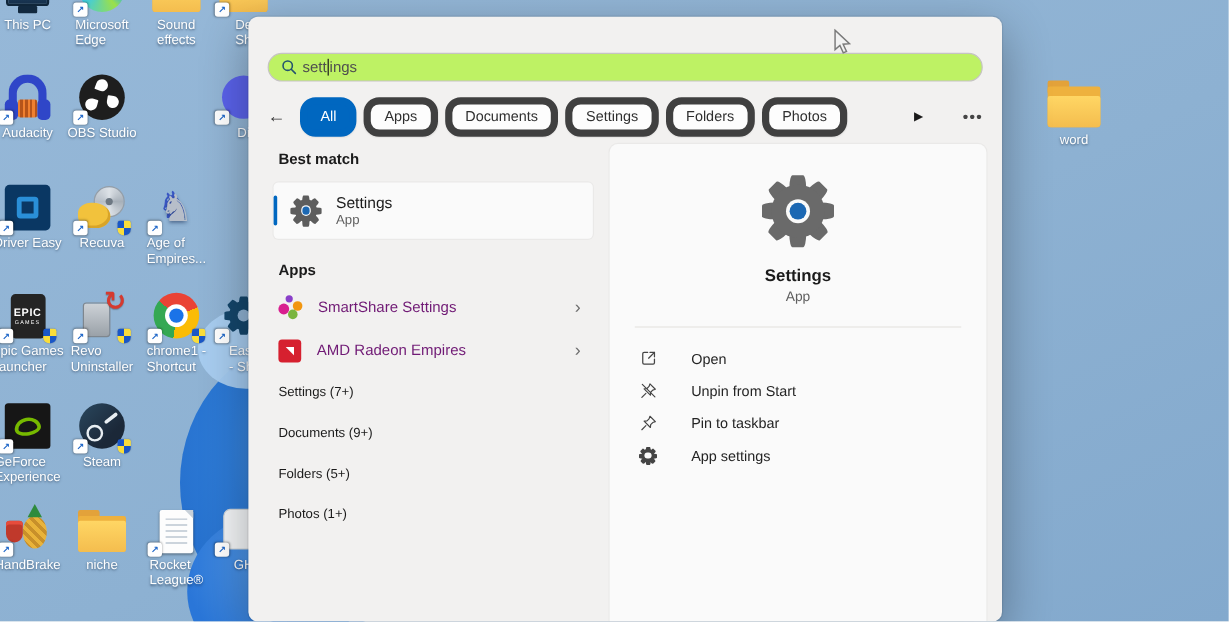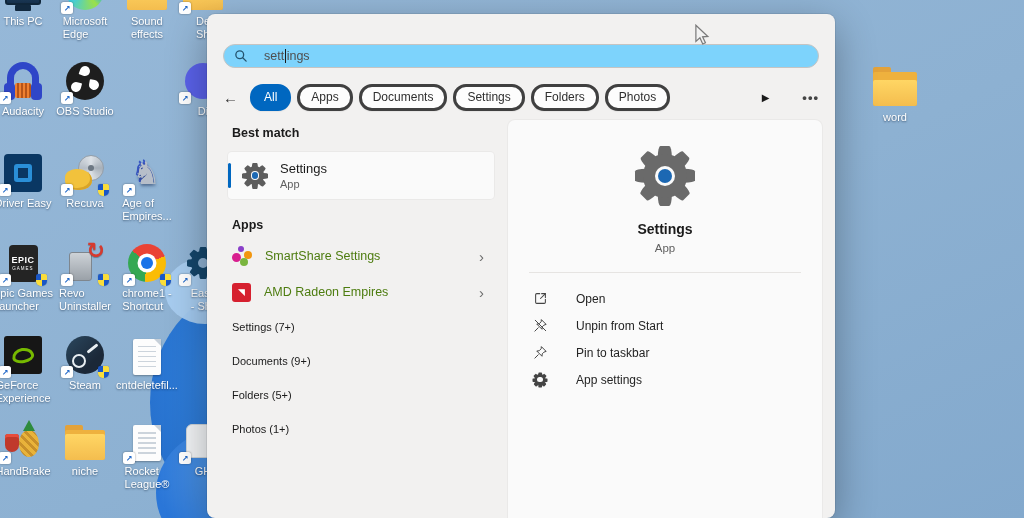--- a/index.html
+++ b/index.html
@@ -107,46 +107,46 @@
   .cssgear .b1 { transform:translate(-50%,-50%) rotate(45deg); }
   .cssgear .b2 { transform:translate(-50%,-50%) rotate(90deg); }
   .cssgear .b3 { transform:translate(-50%,-50%) rotate(135deg); }
   .cssgear .body { position:absolute; inset:14%; background:currentColor; border-radius:50%; }
   .cssgear .hole { position:absolute; inset:33%; border-radius:50%; }
   .cssgear .dot { position:absolute; inset:38%; border-radius:50%; background:#1c68b3; }
 
   
   .startmenu { position:absolute; left:207px; top:14px; width:628px; height:504px; background:#f2f1f0;
                border-radius:8px; box-shadow:0 12px 40px rgba(0,0,0,.32), 0 0 0 1px rgba(0,0,0,.07); z-index:5; overflow:hidden; }
-  .searchbar { position:absolute; left:16px; right:16px; top:30px; height:24px; background:#7dd3fc;
-               border:1px solid #c6c4c2; border-radius:13px; display:flex; align-items:center; padding:0 10px; gap:16px; }
+  .searchbar { position:absolute; left:16px; right:16px; top:30px; height:24px; background:#bef264;
+               border:1px solid #c6c4c2; border-radius:13px; display:flex; align-items:center; padding:0 10px; gap:4px; }
   .searchtext { font-size:12.5px; color:#4f4f4f; display:flex; align-items:center; }
   .caret { width:1.5px; height:14px; background:#1a1a1a; margin:0 .5px; }
 
   .tabsrow { position:absolute; left:16px; right:16px; top:70px; height:26px; display:flex; align-items:center; }
   .backbtn { font-size:15px; color:#333; margin-right:12px; cursor:pointer; line-height:1; }
-  .pill { font-size:12px; color:#2f2f2f; background:#fdfdfd; border:3px solid #404040; border-radius:13px;
+  .pill { font-size:12px; color:#2f2f2f; background:#fdfdfd; border:6px solid #404040; border-radius:13px;
           padding:3.5px 11px; margin-right:6px; cursor:pointer; box-shadow:0 1px 1px rgba(0,0,0,.05); white-space:nowrap; }
   .pill.active { background:#0067c0; border-color:#0067c0; color:#fff; }
   .spacer { flex:1; }
   .expand { font-size:10px; color:#1a1a1a; margin-right:33px; cursor:pointer; }
   .more { font-size:13px; font-weight:bold; color:#454545; letter-spacing:1px; cursor:pointer; }
 
   .leftpanel { position:absolute; left:21px; top:112px; width:266px; }
   .sech { font-size:12.5px; font-weight:bold; color:#1b1b1b; margin-left:4px; }
   .bmcard { margin-top:12px; height:47px; background:#fafafa; border-radius:4px; position:relative;
             display:flex; align-items:center; padding-left:14px; box-shadow:0 0 0 1px rgba(0,0,0,.03); cursor:pointer; }
   .accent { position:absolute; left:0; top:11px; width:3px; height:25px; border-radius:2px; background:#0067c0; }
   .bmtxt { margin-left:12px; }
   .bmtitle { font-size:13px; color:#1b1b1b; }
   .bmsub { font-size:11px; color:#5f5f5f; margin-top:2px; }
   .appsh { margin-top:19px; }
   .approws { margin-top:6px; }
   .approw { height:36px; display:flex; align-items:center; padding:0 10px 0 4px; border-radius:4px; cursor:pointer; }
-  .approw .lbl { font-size:12.5px; color:#4d7c0f; margin-left:13px; }
+  .approw .lbl { font-size:12.5px; color:#701a75; margin-left:13px; }
   .chev { margin-left:auto; font-size:15px; color:#6d6d6d; line-height:1; }
   .smartshare { position:relative; width:20px; height:20px; }
   .smartshare i { position:absolute; border-radius:50%; }
   .ss1 { left:6px; top:0; width:6px; height:6px; background:#8a3fc9; }
   .ss2 { left:0; top:7px; width:9px; height:9px; background:#d81f8f; }
   .ss3 { right:0; top:5px; width:8px; height:8px; background:#f2960f; }
   .ss4 { left:8px; bottom:0; width:8px; height:8px; background:#7ab53e; }
   .amd { width:19px; height:19px; background:#d6202f; border-radius:3px; display:flex; align-items:center;
          justify-content:center; color:#fff; font-size:9px; }
   .cats { margin-top:0; }
@@ -320,26 +320,20 @@
 Empires...</div>
   </div>
   <div class="cell" style="left:116px;top:242px;">
     <div class="tile">
         <span class="sc">↗</span>
       <span class="uac"></span>
       <span class="chrome"></span>
       </div>
     <div class="dlabel">chrome1 -
 Shortcut</div>
-  </div>
-  <div class="cell" style="left:116px;top:334px;">
-    <div class="tile">
-        <span class="doc"></span>
-      </div>
-    <div class="dlabel">cntdeletefil...</div>
   </div>
   <div class="cell" style="left:116px;top:420px;">
     <div class="tile">
         <span class="sc">↗</span>
       <span class="doc"></span>
       </div>
     <div class="dlabel">Rocket
 League®</div>
   </div>
 

